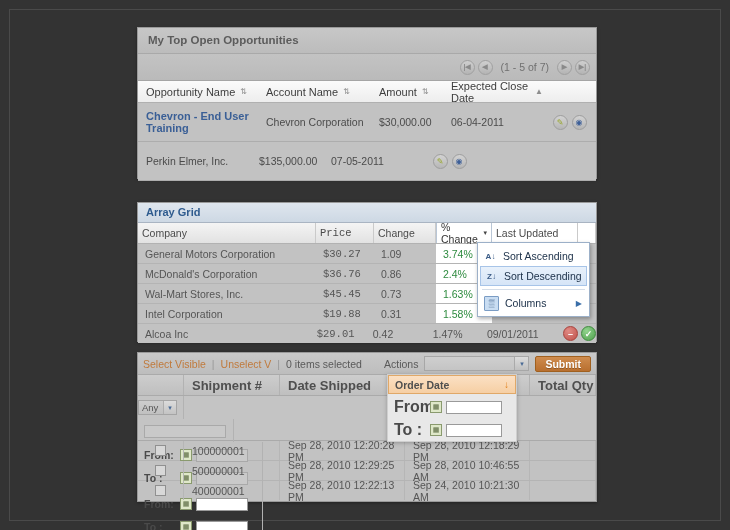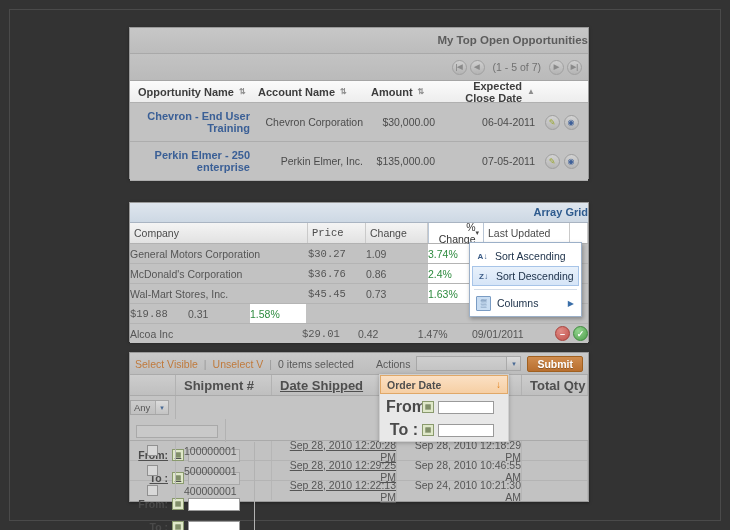--- a/index.html
+++ b/index.html
@@ -17,22 +17,22 @@
   .white-frame {
     position: absolute;
     left: 9px; top: 9px;
     width: 712px; height: 512px;
     border: 1px solid #4a4a4a;
     box-sizing: border-box;
     background: transparent;
   }
   .stage {
     position: absolute;
-    left: 129px; top: 18px;
-    width: 462px; height: 472px; text-align: right;
+    left: 137px; top: 18px;
+    width: 462px; height: 472px;
   }
 
   
   .panel {
     position: absolute;
     left: 0;
     width: 460px;
     background: #b8b8b8;
     border: 1px solid #9a9a9a;
     box-sizing: border-box;
@@ -64,21 +64,21 @@
     display:flex; align-items:center; justify-content:center;
     font-size: 7px; color:#8a8a8a; font-weight:bold;
     box-sizing: border-box;
   }
   .pgtxt { font-size: 10.5px; color:#717171; padding: 0 5px; white-space: nowrap;}
   .p1-head {
     display: flex;
     height: 21px; align-items: center;
     background: linear-gradient(to bottom,#fbfbfb 0%, #ededed 100%);
     border-bottom: 1px solid #b0b0b0;
-    font-size: 11px; font-weight: bold; color: #3d3d3d;
+    font-size: 11px; font-weight: normal; color: #3d3d3d;
   }
   .p1-head > div { display:flex; align-items:center; padding-left:8px; box-sizing:border-box;}
   .sortarrow { color:#8d8d8d; font-size:8px; margin-left:5px; line-height:1;}
   .p1-row {
     display:flex; align-items:center;
     border-bottom: 1px solid #adadad;
     background: #c2c2c2;
     font-size: 10.5px; color:#4b4b4b;
     height: 38px;
   }
@@ -118,21 +118,21 @@
     border-left:1px solid #b9c6d6; border-right:1px solid #b9c6d6;
     justify-content:space-between; padding-right:4px;
   }
   .p2-head .white-col { background:#ffffff; }
   .p2-row {
     display:flex; height:19px; align-items:center;
     font-size: 10.5px; color:#555;
     border-bottom:1px solid #b4b4b4;
     background:#c2c2c2;
   }
-  .p2-row > div { box-sizing:border-box; height:100%; display:flex; align-items:center;}
+  .p2-row > div { padding-left:7px; box-sizing:border-box; height:100%; display:flex; align-items:center;}
   .p2-row .hl-cell { background:#ffffff; color:#2e8b3f; }
   .cg-comp { width: 178px; }
   .cg-price{ width: 58px; font-family: Liberation Mono, monospace; }
   .cg-chg  { width: 62px; }
   .cg-pct  { width: 56px; }
   .cg-upd  { width: 86px; }
   .cg-act  { width: 18px; padding-left:0 !important;}
   .last-row-icons { display:flex; gap:3px; align-items:center;}
   .dot-icon { width:13px;height:13px;border-radius:50%; display:flex;align-items:center;justify-content:center;font-size:9px;color:#fff;font-weight:bold;}
   .dot-red { background: radial-gradient(circle at 35% 30%, #e08b85, #c0514a); border:1px solid #a8423c;}
@@ -246,21 +246,21 @@
     font-size:10.5px; color:#555;
     border-bottom:1px solid #b4b4b4;
     background:#c2c2c2;
   }
   .p3-row > div { padding-left:8px; box-sizing:border-box; height:100%; display:flex;align-items:center;border-right:1px solid #b6b6b6;}
   .chk {
     width:11px;height:11px;background:#d8d8d8;border:1px solid #909090;box-sizing:border-box;
   }
   .s-chk   { width: 46px; justify-content:center; padding-left:0 !important;}
   .s-ship  { width: 96px; }
-  .s-dship { width: 125px; text-decoration: underline; }
+  .s-dship { width: 125px; }
   .s-order { width: 125px; }
   .s-qty   { width: 66px; }
 
   
   .drag-col {
     position:absolute;
     left: 249px; top: 21px;
     width: 130px; height: 68px;
     background:#e8e8e8;
     border:1px solid #cfcfcf;
@@ -329,21 +329,20 @@
         <div class="c-date">06-04-2011</div>
         <div class="c-act">
           <div class="acts">
             <span class="aicon" style="color:#9aa832">✎</span>
             <span class="aicon" style="color:#3d5f98">◉</span>
           </div>
         </div>
       </div>
 
       <div class="p1-row">
-        <div class="c-opp"><span class="p1-link">Perkin Elmer - 250 enterprise</span></div>
         <div class="c-acct">Perkin Elmer, Inc.</div>
         <div class="c-amt">$135,000.00</div>
         <div class="c-date">07-05-2011</div>
         <div class="c-act">
           <div class="acts">
             <span class="aicon" style="color:#9aa832">✎</span>
             <span class="aicon" style="color:#3d5f98">◉</span>
           </div>
         </div>
       </div>
@@ -383,20 +382,21 @@
       </div>
       <div class="p2-row">
         <div class="cg-comp">Wal-Mart Stores, Inc.</div>
         <div class="cg-price">$45.45</div>
         <div class="cg-chg">0.73</div>
         <div class="cg-pct hl-cell">1.63%</div>
         <div class="cg-upd"></div>
         <div class="cg-act"></div>
       </div>
       <div class="p2-row">
+        <div class="cg-comp">Intel Corporation</div>
         <div class="cg-price">$19.88</div>
         <div class="cg-chg">0.31</div>
         <div class="cg-pct hl-cell">1.58%</div>
         <div class="cg-upd"></div>
         <div class="cg-act"></div>
       </div>
       <div class="p2-row" style="border-bottom:none">
         <div class="cg-comp">Alcoa Inc</div>
         <div class="cg-price">$29.01</div>
         <div class="cg-chg">0.42</div>

